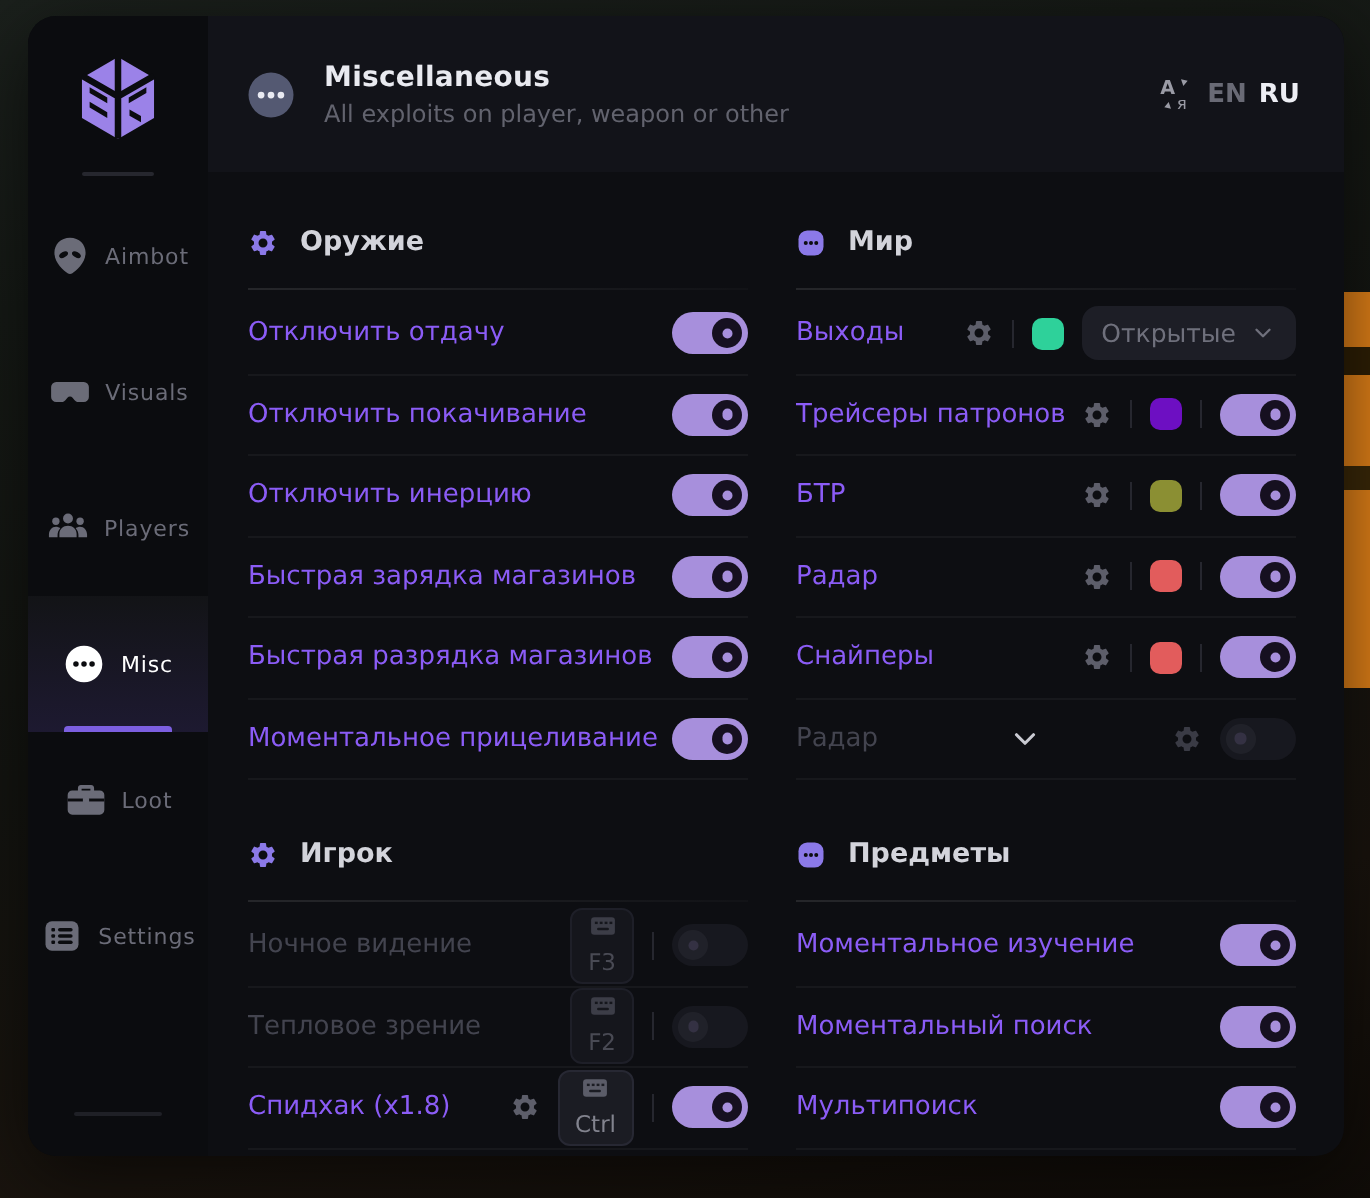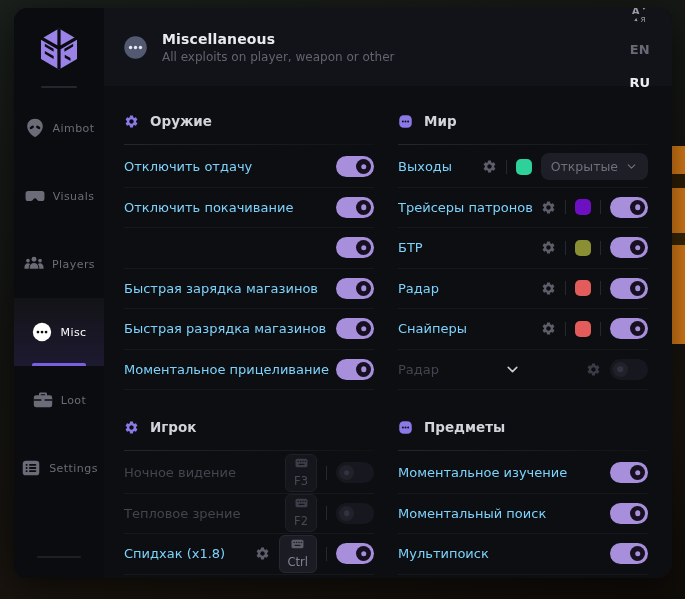--- a/index.html
+++ b/index.html
@@ -44,40 +44,40 @@
   .sidebar-bottom-divider { margin-top:auto; margin-bottom:20px; width:44px; height:2px; border-radius:1px; background:#1f2026; }
 
   
   .main { flex:1; min-width:0; display:flex; flex-direction:column; }
   .header { height:78px; flex:none; display:flex; align-items:center; padding:0 22px 0 18px; background:#121319; }
   .header-icon { width:27px; height:27px; flex:none; color:#545972; --dots:#e9eaf2; }
   .header-icon svg { width:100%; height:100%; }
   .header-texts { margin-left:13px; }
   .header-title { font-size:14px; font-weight:700; color:#e9eaf0; letter-spacing:.01em; }
   .header-subtitle { font-size:12px; color:#62636e; margin-top:3px; }
-  .header-right { margin-left:auto; display:flex; align-items:center; gap:18px;flex-direction:column; }
+  .header-right { margin-left:auto; display:flex; align-items:center; gap:6px; }
   .translate-icon { width:20px; height:20px; color:#9a9ba5; }
   .translate-icon svg { width:100%; height:100%; }
   .lang { font-size:13px; font-weight:600; cursor:pointer; }
   .lang.en { color:#696a75; }
   .lang.ru { color:#edeef4; font-weight:700; }
 
   .content {
     flex:1; padding:12px 24px 0 20px;
     display:grid; grid-template-columns:1fr 1fr; column-gap:24px; row-gap:14px;
     align-content:start;
   }
   .section { min-width:0; }
   .section-title { display:flex; align-items:center; gap:11px; height:46px; color:#d3d4db; font-size:13.5px; font-weight:600; }
   .section-title .s-icon { width:15px; height:15px; color:#8b79e8; --dots:#0d0e12; flex:none; }
   .section-title .s-icon svg { width:100%; height:100%; }
   .section-hr { height:1px; background:linear-gradient(90deg,rgba(255,255,255,.10),rgba(255,255,255,.02)); margin-bottom:2px; }
 
   .row { height:40.5px; display:flex; align-items:center; border-bottom:1px solid rgba(255,255,255,.045); }
-  .row-label { font-size:13px; color:#7dd3fc; white-space:nowrap; overflow:hidden; }
+  .row-label { font-size:13px; color:#8b5cf6; white-space:nowrap; overflow:hidden; }
   .row.dimmed .row-label { color:#43444f; }
   .controls { margin-left:auto; display:flex; align-items:center; gap:9px; }
   .csep { width:1px; height:14px; background:#26272f; }
 
   .gear { width:15px; height:15px; color:#5d5e6a; cursor:pointer; flex:none; }
   .gear svg { width:100%; height:100%; }
   .row.dimmed .gear { color:#3a3b45; }
 
   .swatch { width:16px; height:16px; border-radius:5px; cursor:pointer; flex:none; }
 
@@ -280,20 +280,21 @@
           <span class="row-label">Отключить покачивание</span>
           <div class="controls">
             <div class="toggle on">
                 <div class="knob">
                   <div class="dot"></div>
                 </div>
               </div>
           </div>
         </div>
         <div class="row">
+          <span class="row-label">Отключить инерцию</span>
           <div class="controls">
             <div class="toggle on">
                 <div class="knob">
                   <div class="dot"></div>
                 </div>
               </div>
           </div>
         </div>
         <div class="row">
           <span class="row-label">Быстрая зарядка магазинов</span>

